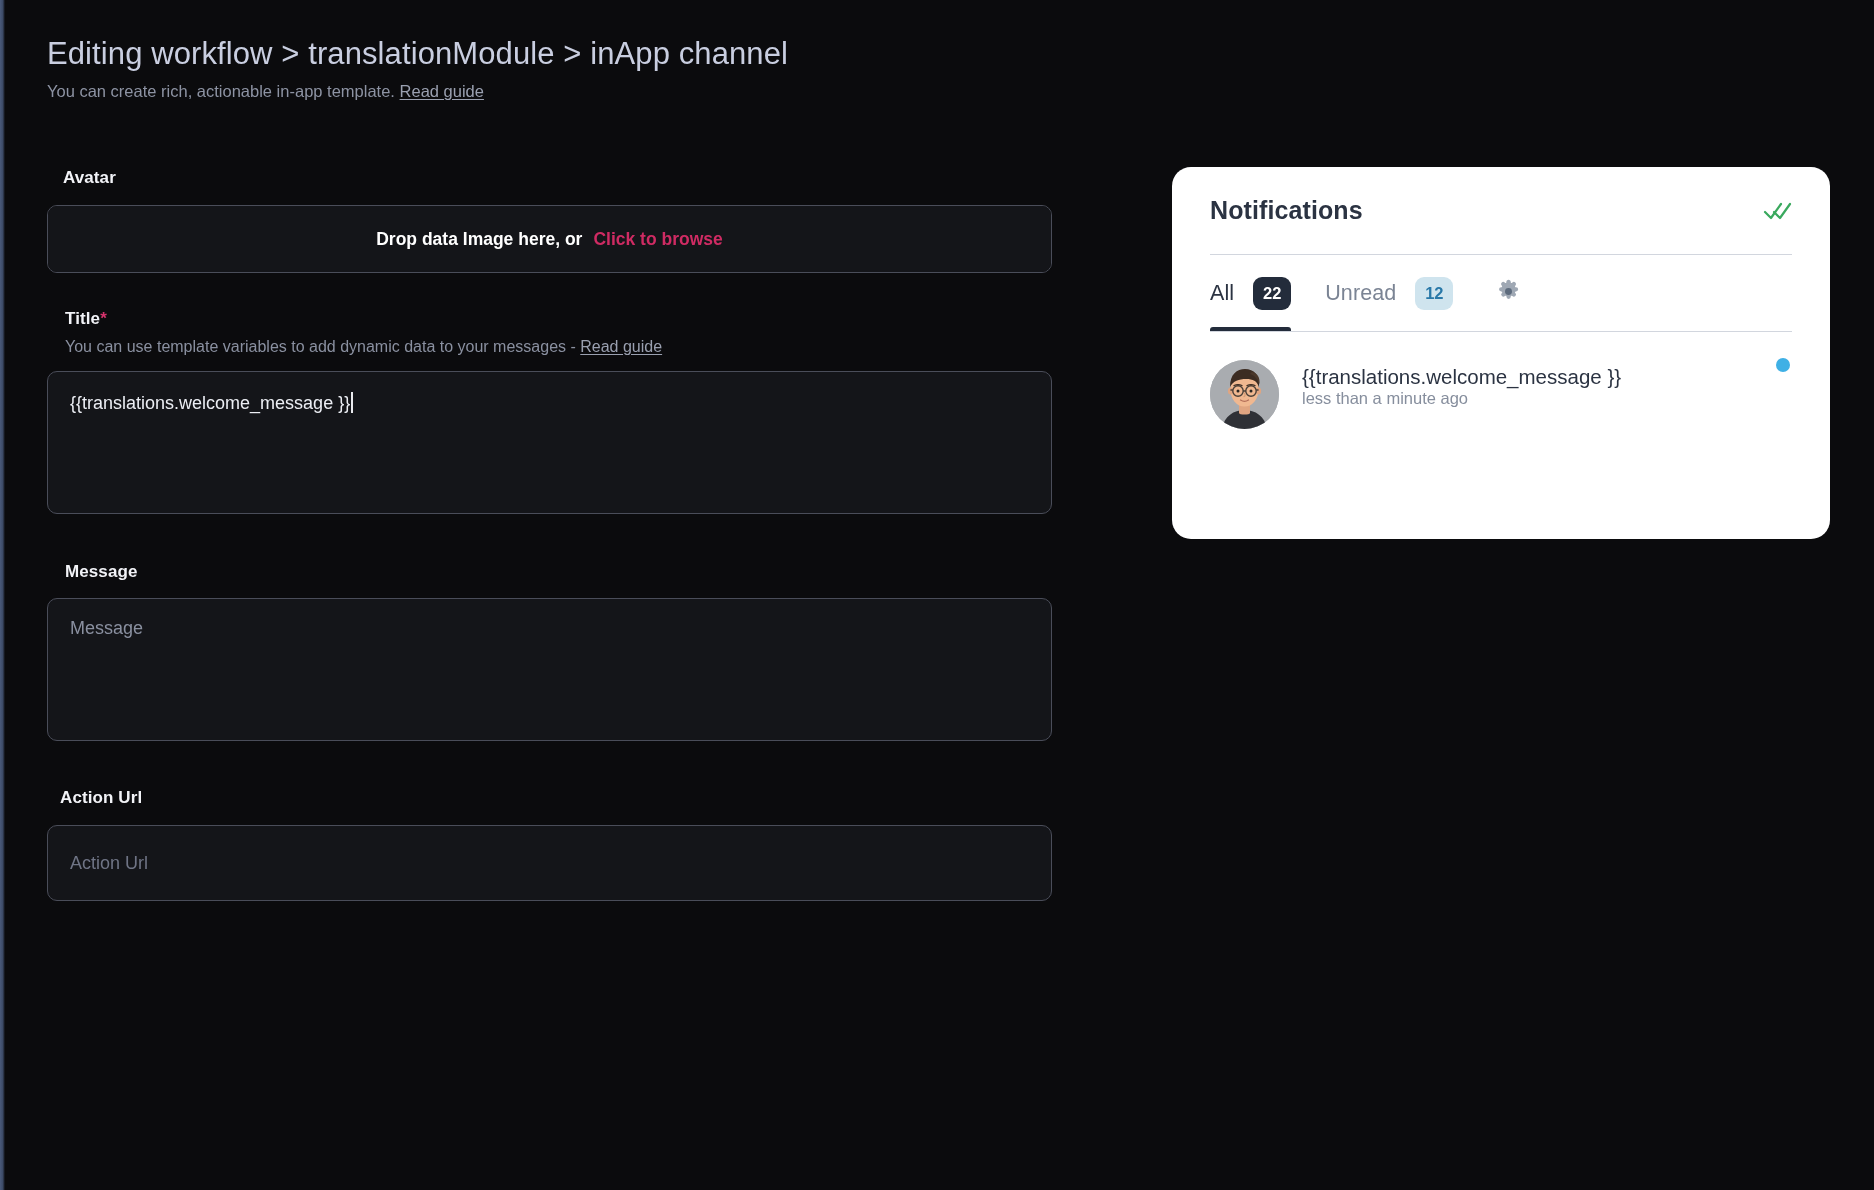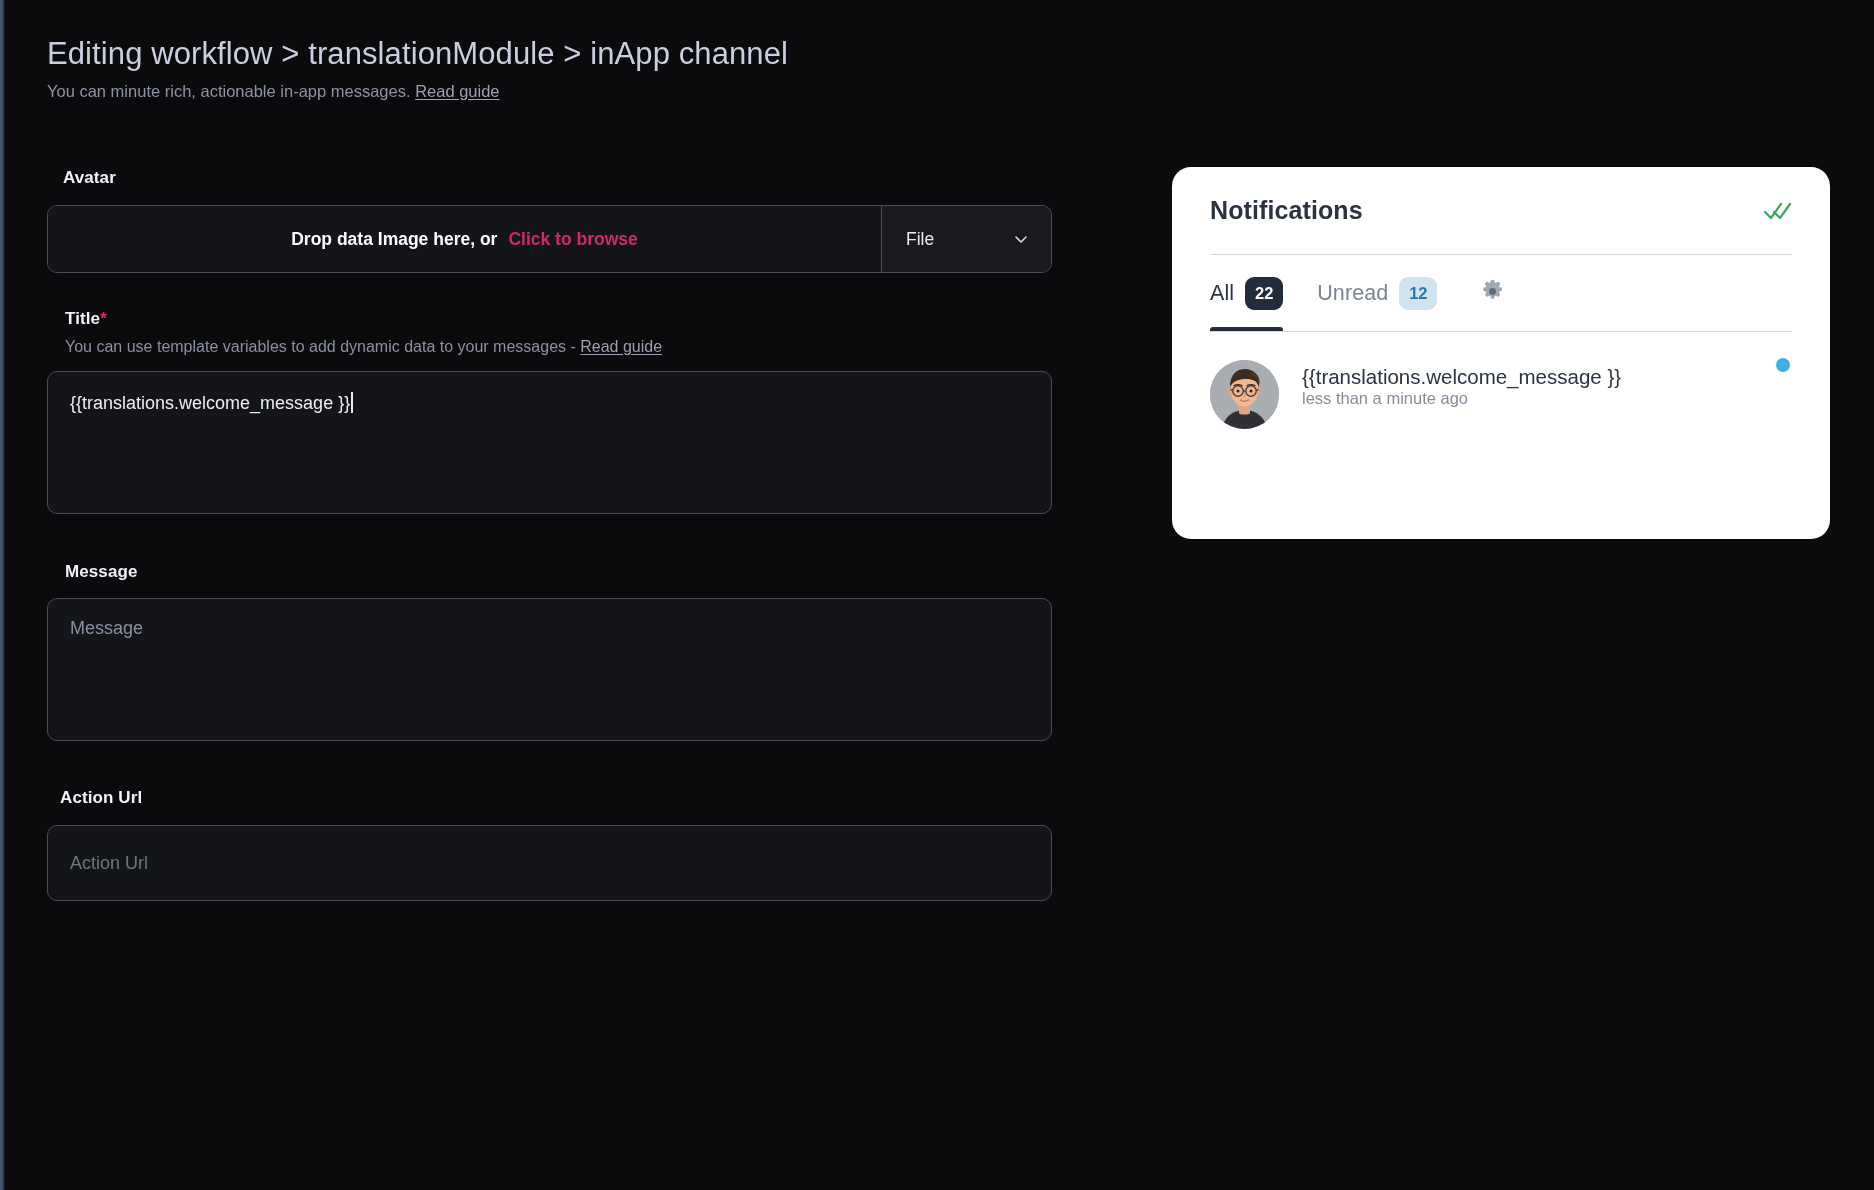--- a/index.html
+++ b/index.html
@@ -202,21 +202,21 @@
   .notif-tabs {
     display: flex;
     align-items: center;
     height: 77px;
     gap: 0;
     border-bottom: 1px solid #d2d6de;
   }
   .tab {
     display: flex;
     align-items: center;
-    gap: 11px;
+    gap: 19px;
     height: 100%;
     position: relative;
     cursor: pointer;
     padding-right: 34px;
   }
   .tab-label { font-size: 21.5px; color: #7b8494; letter-spacing: 0.1px; }
   .tab.active .tab-label { color: #2b3342; font-weight: 400; }
   .badge {
     min-width: 38px;
     height: 33px;
@@ -278,41 +278,33 @@
 </head>
 <body>
 
 <div id="root">
 
   <div class="left-edge-strip"></div>
 
   <div class="header">
     <div class="page-title">Editing workflow &gt; translationModule &gt; inApp channel</div>
     <div class="page-subtitle">
-      <span>You can minute rich, actionable in-app messages.</span>
+      <span>You can create rich, actionable in-app template.</span>
       <span class="link">Read guide</span>
     </div>
   </div>
 
   <div class="form-col">
 
     <div>
       <div class="field-label avatar-label">Avatar</div>
       <div class="avatar-row">
         <div class="dropzone">
           <span class="dz-main">Drop data Image here, or</span>
           <span class="dz-browse">Click to browse</span>
-        </div>
-        <div class="file-select">
-          <span class="file-select-label">File</span>
-          <span class="chev">
-            <svg viewBox="0 0 16 16" fill="none" xmlns="http://www.w3.org/2000/svg">
-              <path d="M3 6 L8 11 L13 6" stroke="#d8dae0" stroke-width="1.6" stroke-linecap="round" stroke-linejoin="round"></path>
-            </svg>
-          </span>
         </div>
       </div>
     </div>
 
     <div class="title-block">
       <div class="field-label title-label">
         <span>Title</span><span class="req">*</span>
       </div>
       <div class="field-help title-help">
         <span>You can use template variables to add dynamic data to your messages -</span>

